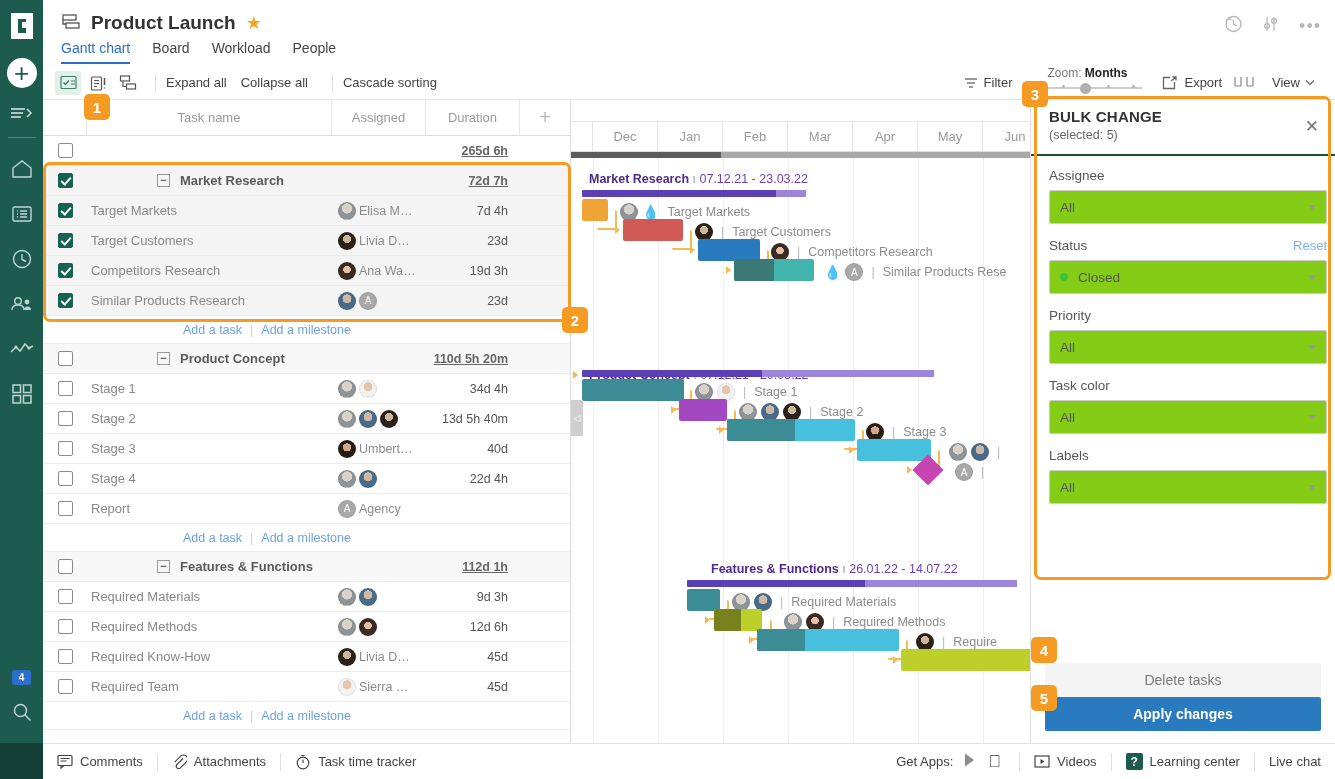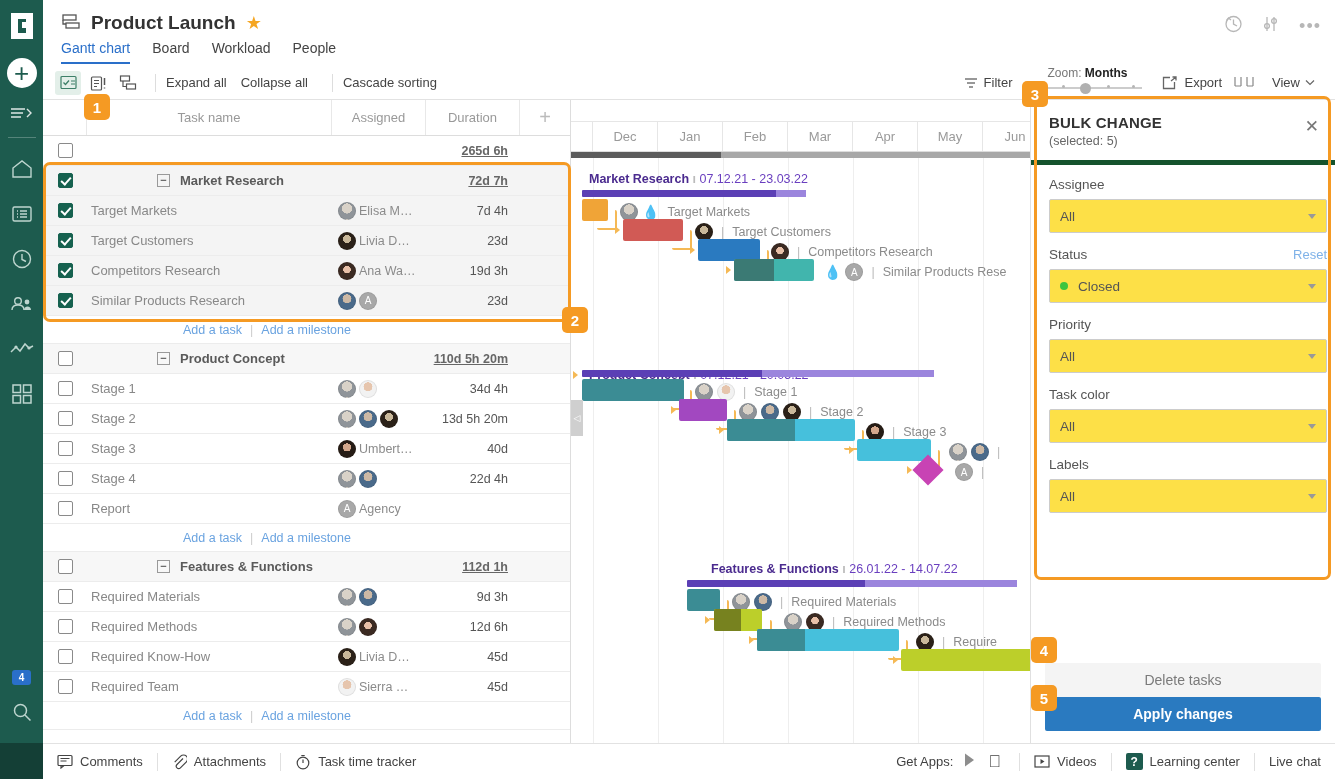--- a/index.html
+++ b/index.html
@@ -139,30 +139,30 @@
   .arrowr{position:absolute;width:0;height:0;border-left:5px solid #f5b955;
           border-top:4px solid transparent;border-bottom:4px solid transparent;}
   #collapseHandle{position:absolute;left:0;top:300px;width:12px;height:36px;background:#cfcfcf;
                   display:flex;align-items:center;justify-content:center;color:#fff;font-size:9px;cursor:pointer;}
   #workloadBtn{position:absolute;right:80px;bottom:2px;background:#c4c4c4;color:#fff;
                padding:4px 14px;font-size:13px;display:flex;align-items:center;gap:8px;cursor:pointer;}
 
   
   #bulk{position:absolute;right:0;top:100px;width:305px;bottom:36px;background:#fff;
         border-left:1px solid #e0e0e0;display:flex;flex-direction:column;z-index:6;}
-  #bulkhead{padding:14px 18px 12px 18px;border-bottom:5px solid #14532d;position:relative;}
+  #bulkhead{padding:8px 18px 12px 18px;border-bottom:2px solid #14532d;position:relative;}
   #bulkhead h2{font-size:15px;color:#333;font-weight:bold;letter-spacing:.2px;}
   #bulkhead .sub{font-size:12.5px;color:#666;margin-top:3px;}
   #bulkclose{position:absolute;right:16px;top:18px;color:#777;font-size:17px;cursor:pointer;line-height:1;}
   #bulkbody{padding:12px 8px 0 18px;flex:1;}
   .fgroup{margin-bottom:14px;position:relative;}
   .flabel{font-size:13.5px;color:#555;margin-bottom:7px;display:block;}
   .freset{position:absolute;right:0;top:0;font-size:13px;color:#7fb2e8;cursor:pointer;}
   .fsel{height:34px;border:1px solid #ccc;border-radius:2px;display:flex;align-items:center;
-        padding:0 10px;font-size:13.5px;color:#555;position:relative;background:#fde047;cursor:pointer;}
+        padding:0 10px;font-size:13.5px;color:#555;position:relative;background:#84cc16;cursor:pointer;}
   .fsel .caret{position:absolute;right:10px;width:0;height:0;border-left:4px solid transparent;
                border-right:4px solid transparent;border-top:5px solid #999;}
   .fsel .dot{width:8px;height:8px;border-radius:50%;background:#3ec43e;margin-right:10px;}
   #bulkfoot{padding:0 14px 12px 14px;}
   #applyBtn{background:#2a7ac0;color:#fff;height:34px;display:flex;align-items:center;justify-content:center;
             font-size:14px;font-weight:bold;cursor:pointer;border-radius:2px;}
   #deleteBtn{background:#f4f4f4;color:#7a7a7a;height:34px;display:flex;align-items:center;justify-content:center;
              font-size:14px;margin-top:6px;cursor:pointer;border-radius:2px;}
 
   
@@ -482,21 +482,21 @@
         <span class="cb"></span>
       </div>
     <div class="cell-name indent1">
         <span class="taskname">Stage 2</span>
       </div>
     <div class="cell-assigned">
       <span class="av" style="background:radial-gradient(circle at 50% 34%,#d9d2c8 0 38%,#8f9499 39% 100%)"></span>
       <span class="av" style="background:radial-gradient(circle at 50% 36%,#cdb9a5 0 34%,#4a6a8a 35% 100%)"></span>
       <span class="av" style="background:radial-gradient(circle at 50% 38%,#c9b89a 0 32%,#2b2118 33% 100%)"></span>
     </div>
-    <div class="cell-duration">13d 5h 20m</div>
+    <div class="cell-duration">13d 5h 40m</div>
     <div class="cell-plus"></div>
   </div>
   <div class="row">
     <div class="cell-check">
         <span class="cb"></span>
       </div>
     <div class="cell-name indent1">
         <span class="taskname">Stage 3</span>
       </div>
     <div class="cell-assigned">

